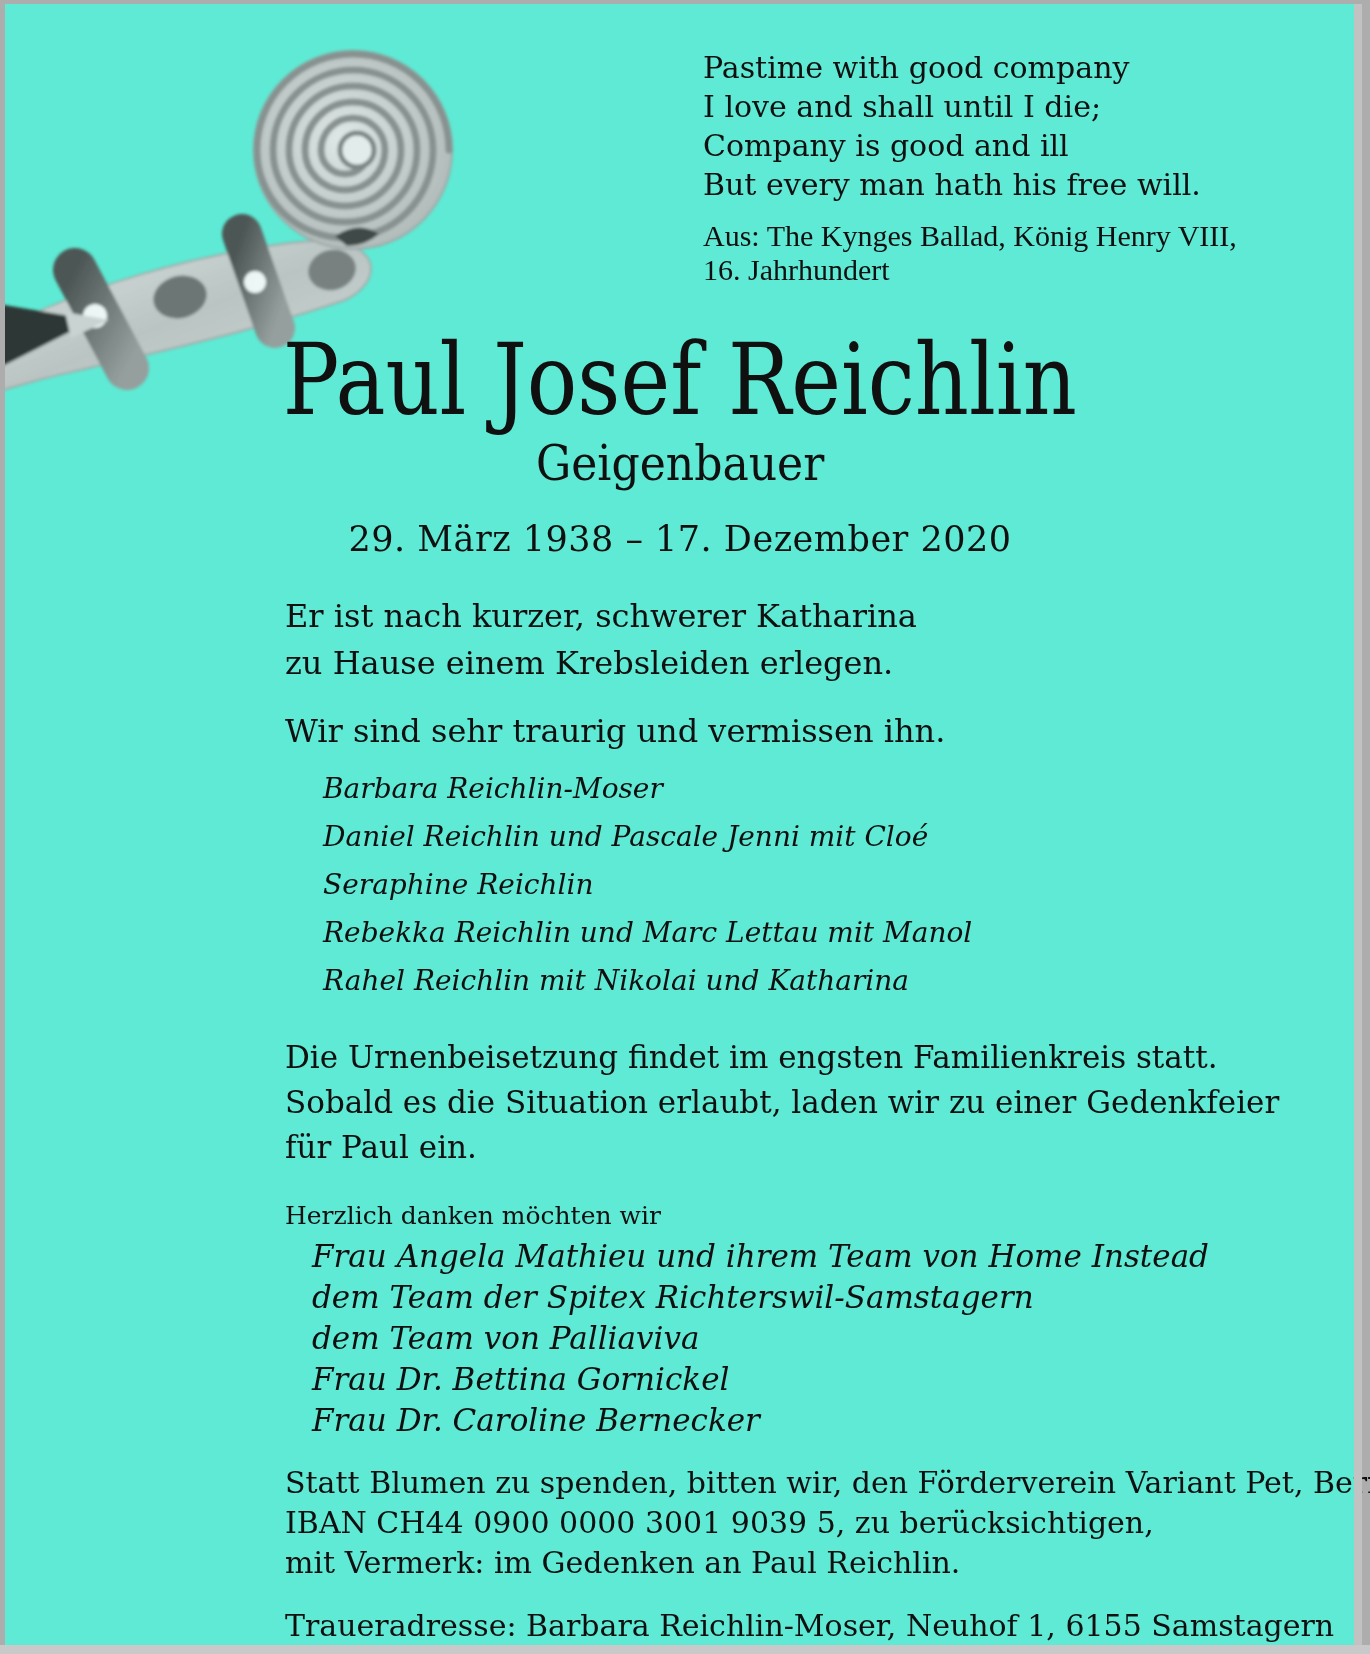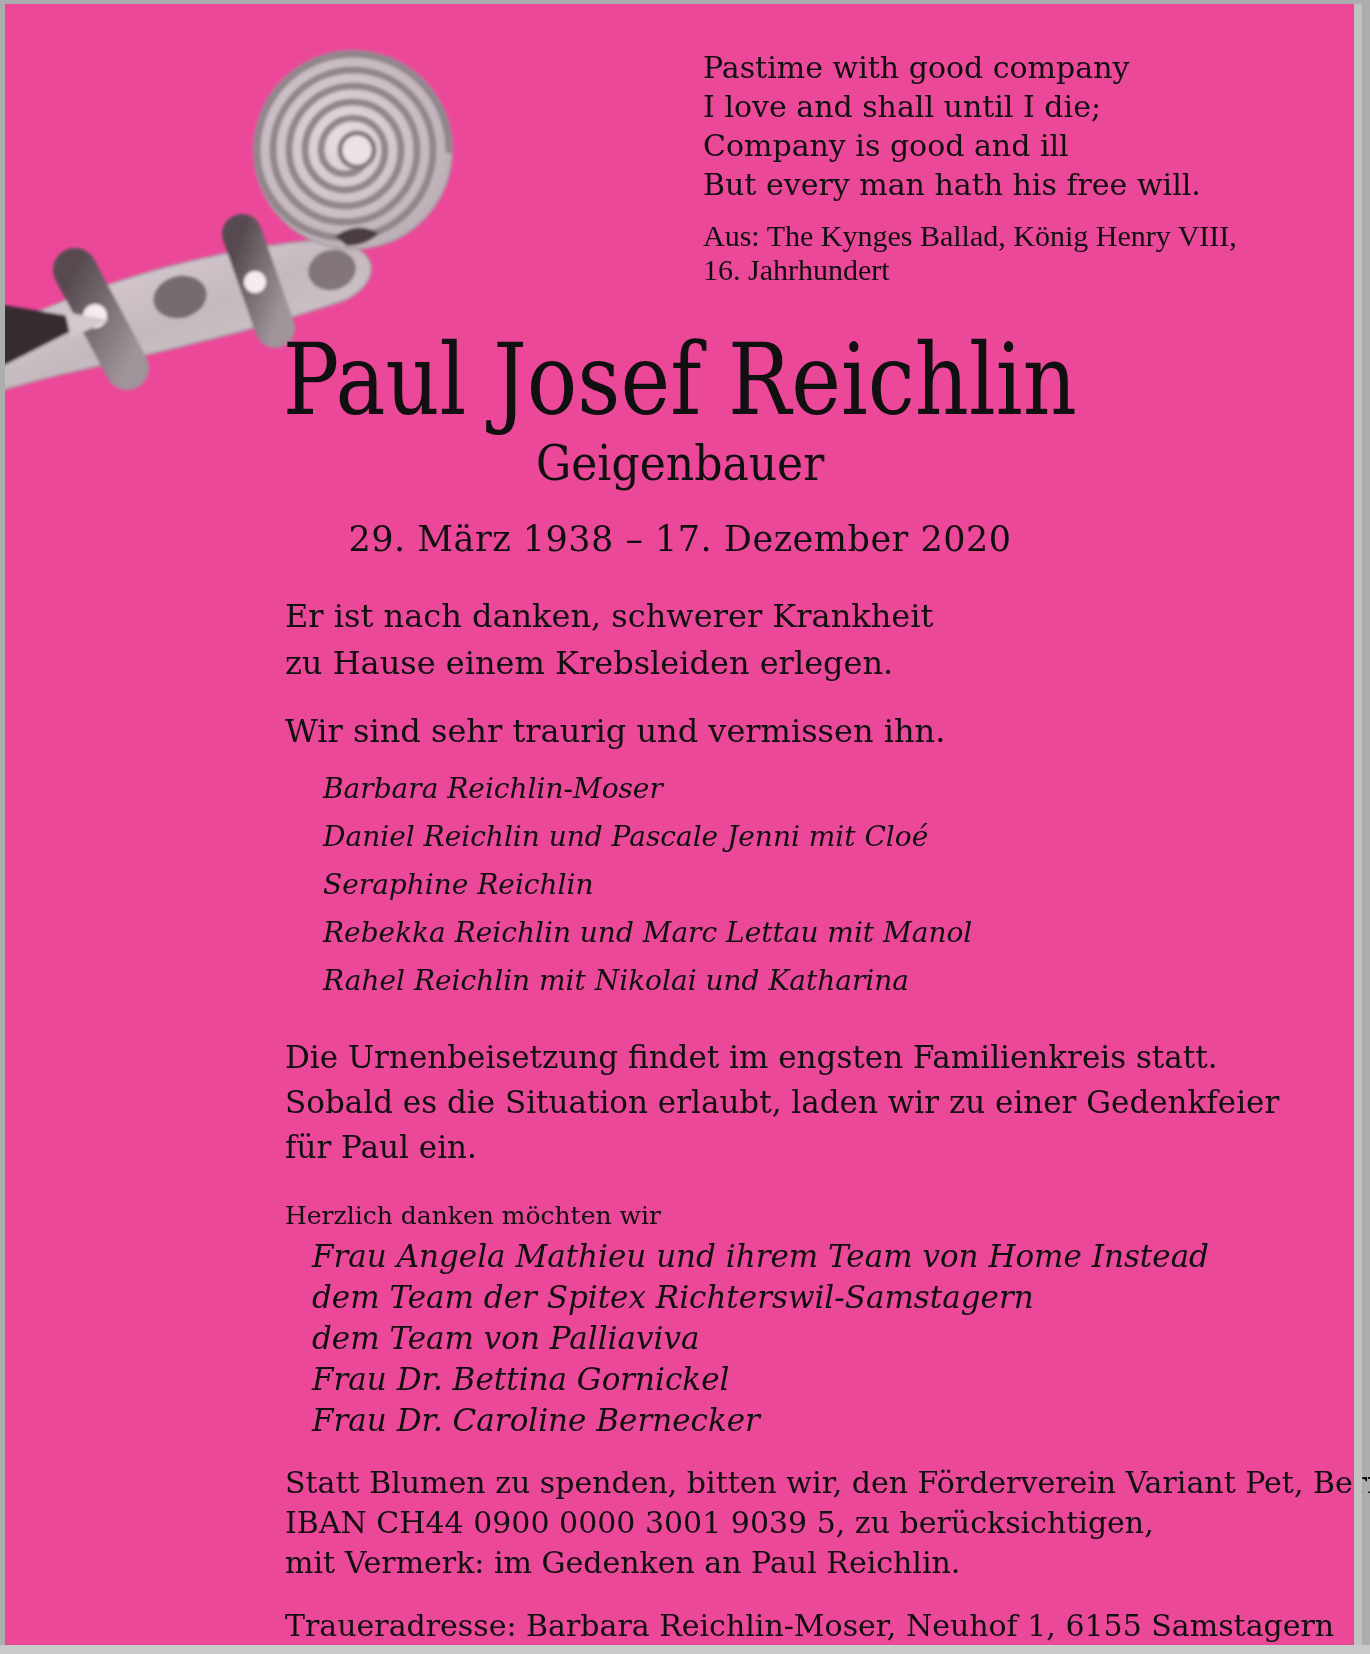--- a/index.html
+++ b/index.html
@@ -3,21 +3,21 @@
 <meta charset="utf-8">
 <style>
   html,body{margin:0;padding:0;}
   body{
     width:1370px;height:1654px;position:relative;overflow:hidden;
     background:#adadad;
     font-family:"DejaVu Serif", serif;
   }
   .page{
     position:absolute;left:5px;top:4px;width:1357px;height:1641px;
-    background:#ec4899;color:#101010;
+    background:#5eead4;color:#101010;
   }
   .edge-bottom{position:absolute;left:0;right:0;bottom:0;height:9px;background:#c9c9c9;}
   .edge-right{position:absolute;right:0;top:0;bottom:0;width:8px;background:#c2c2c2;}
 
   
   .violin{position:absolute;left:0;top:16px;width:505px;height:402px;}
 
   
   .poem{position:absolute;left:698px;top:44px;}
   .poem .pline{font-size:30px;line-height:39px;white-space:nowrap;}
@@ -126,21 +126,21 @@
 
   <div class="title-block">
     <h1 class="deceased-name"><span class="squeeze-84">Paul Josef Reichlin</span></h1>
     <div class="profession"><span class="squeeze-90">Geigenbauer</span></div>
     <div class="life-dates">29. März 1938 – 17. Dezember 2020</div>
   </div>
 
   <div class="body-col">
 
     <p class="para announce">
-      <span class="line" style="display:block">Er ist nach danken, schwerer Krankheit</span>
+      <span class="line" style="display:block">Er ist nach kurzer, schwerer Katharina</span>
       <span class="line" style="display:block">zu Hause einem Krebsleiden erlegen.</span>
     </p>
 
     <p class="para sad">Wir sind sehr traurig und vermissen ihn.</p>
 
     <div class="family">
       <div class="line">Barbara Reichlin-Moser</div>
       <div class="line">Daniel Reichlin und Pascale Jenni mit Cloé</div>
       <div class="line">Seraphine Reichlin</div>
       <div class="line">Rebekka Reichlin und Marc Lettau mit Manol</div>

